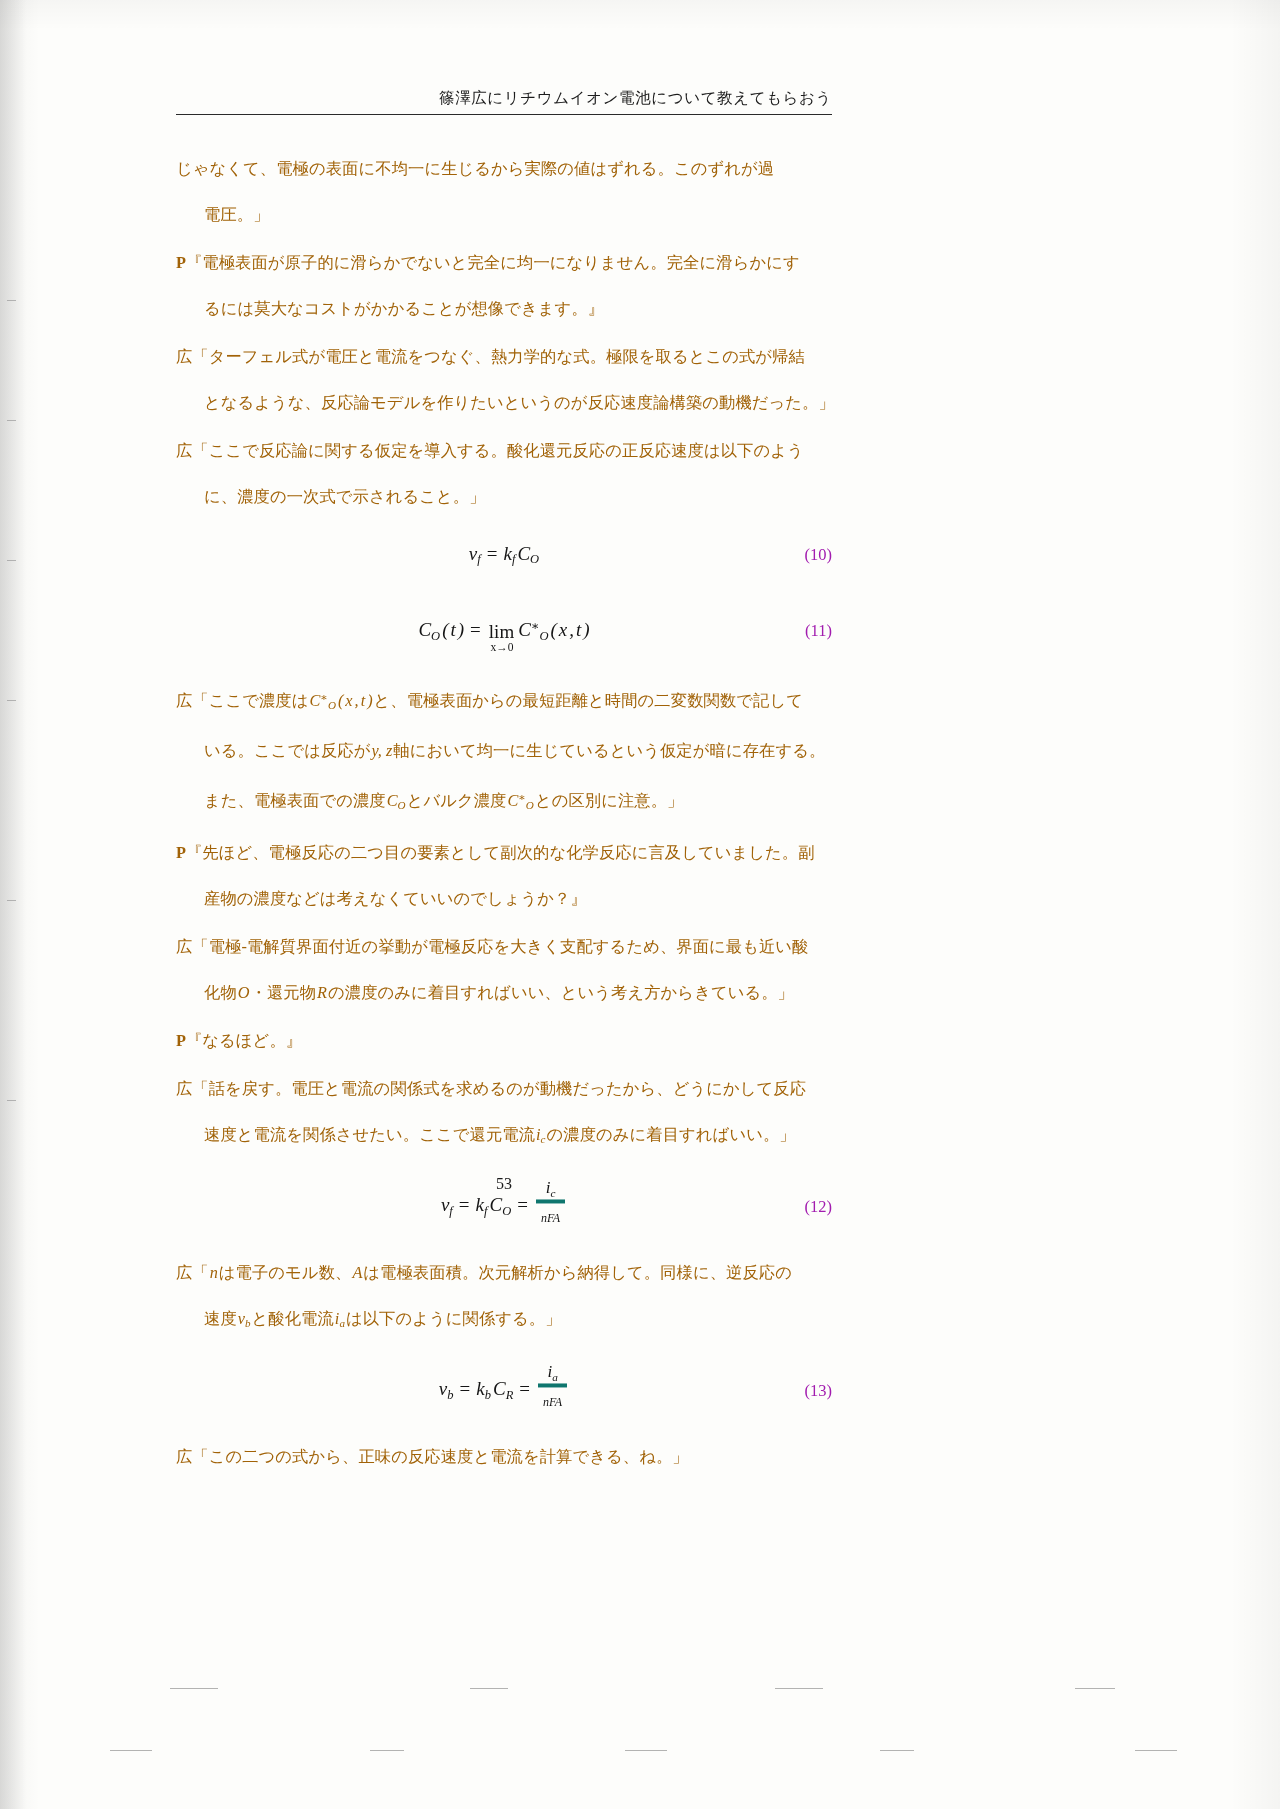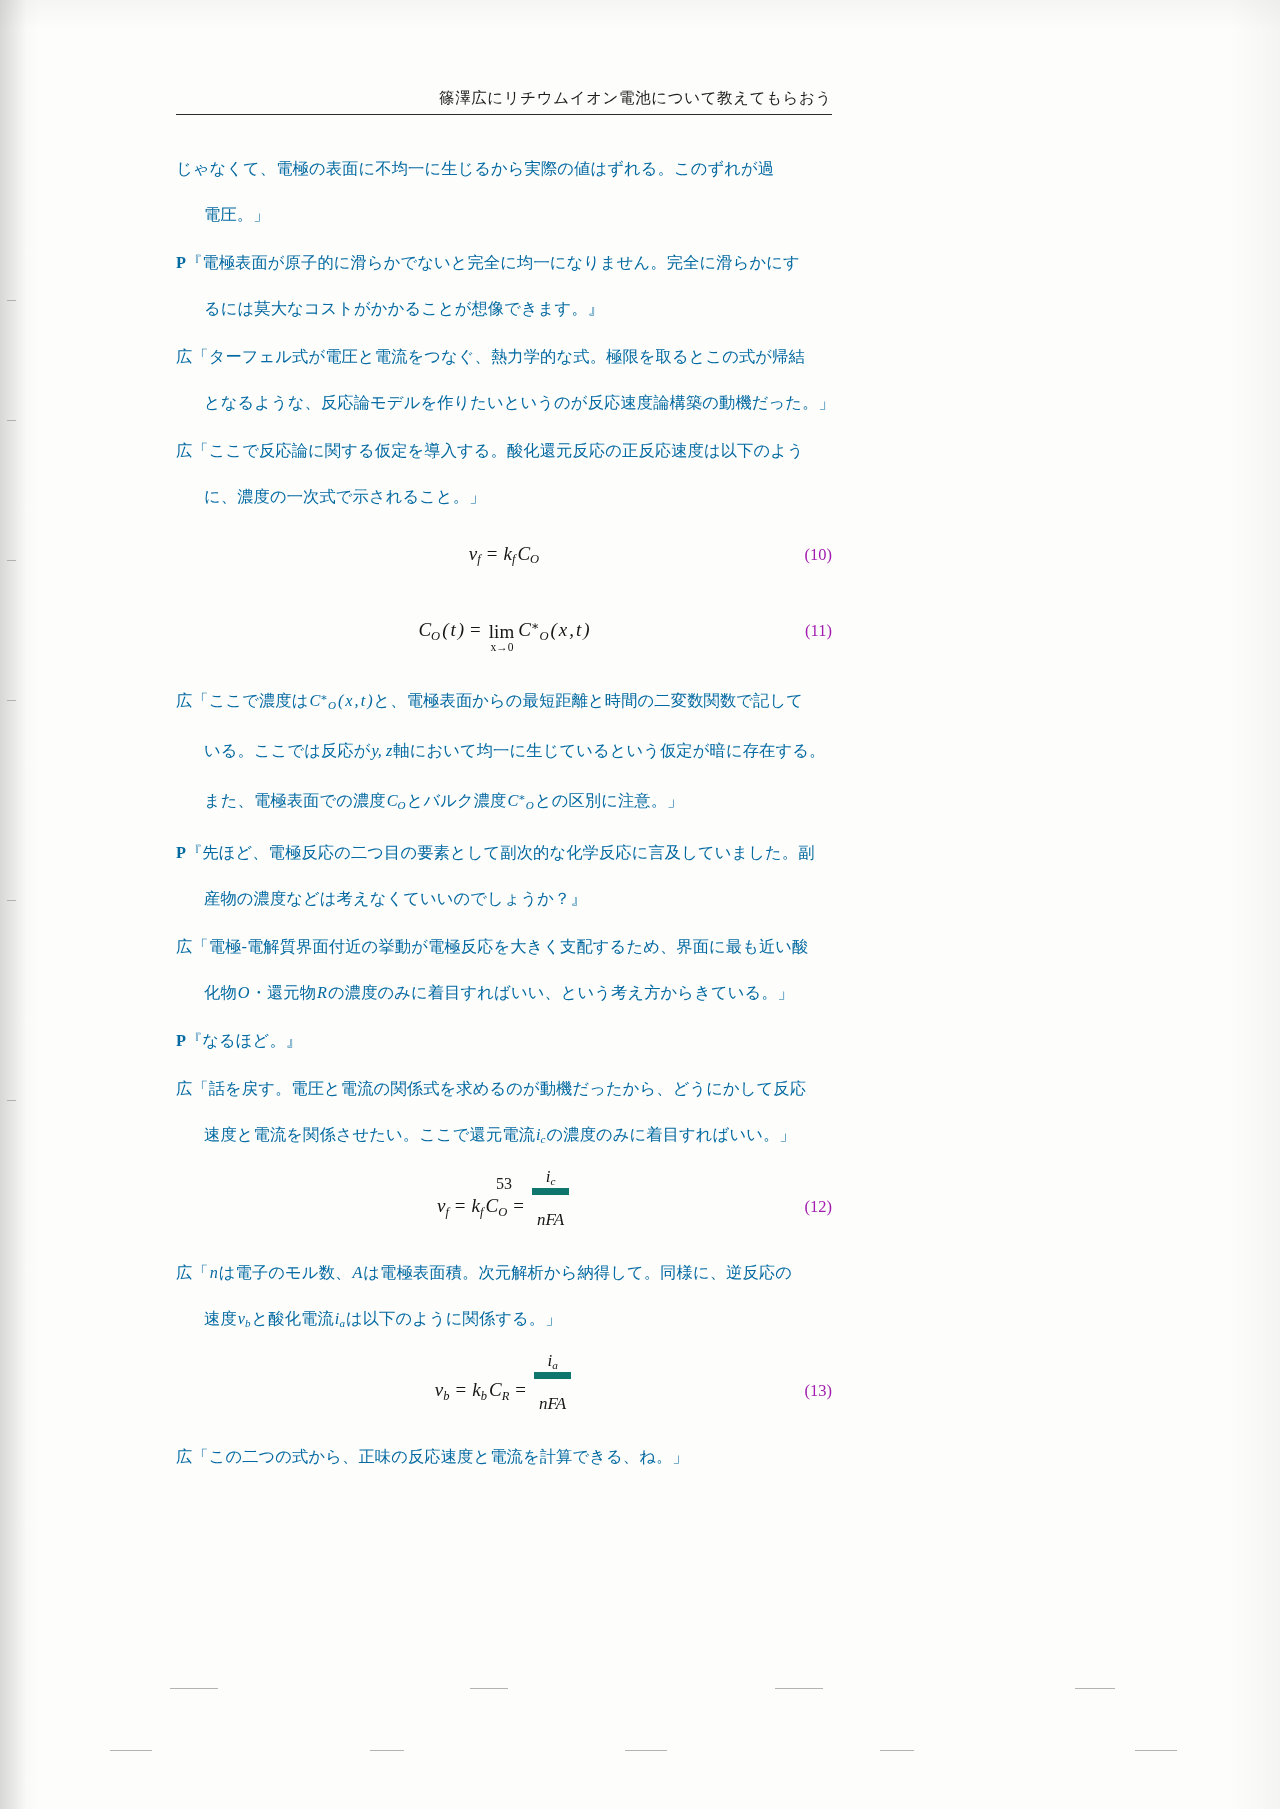--- a/index.html
+++ b/index.html
@@ -98,21 +98,21 @@
     width: 656px;
   }
   .para {
     position: relative;
     margin-bottom: 2px;
   }
   .line {
     display: block;
     font-size: 16.3px;
     line-height: 46px;
-    color: #0369a1;
+    color: #a16207;
     white-space: nowrap;
     letter-spacing: 0.1px;
   }
   .line.indent { padding-left: 28px; }
   .speaker {
     font-family: "Liberation Serif", "DejaVu Serif", serif;
     font-weight: bold;
     letter-spacing: 0;
   }
   .speaker.jp { font-weight: normal; }
@@ -206,24 +206,24 @@
     top: -1px;
   }
   .frac .num {
     display: block;
     font-size: 17px;
     line-height: 1.12;
     padding: 0 4px;
   }
   .frac .den {
     display: block;
-    font-size: 17px;
+    font-size: 12px;
     line-height: 1.18;
-    padding: 15px 4px;
-    border-top: 7px solid #0f766e;
+    padding: 8px 4px;
+    border-top: 4px solid #0f766e;
   }
 
   
   .folio {
     position: absolute;
     left: 0;
     width: 656px;
     top: 1175px;
     text-align: center;
     font-size: 16px;

